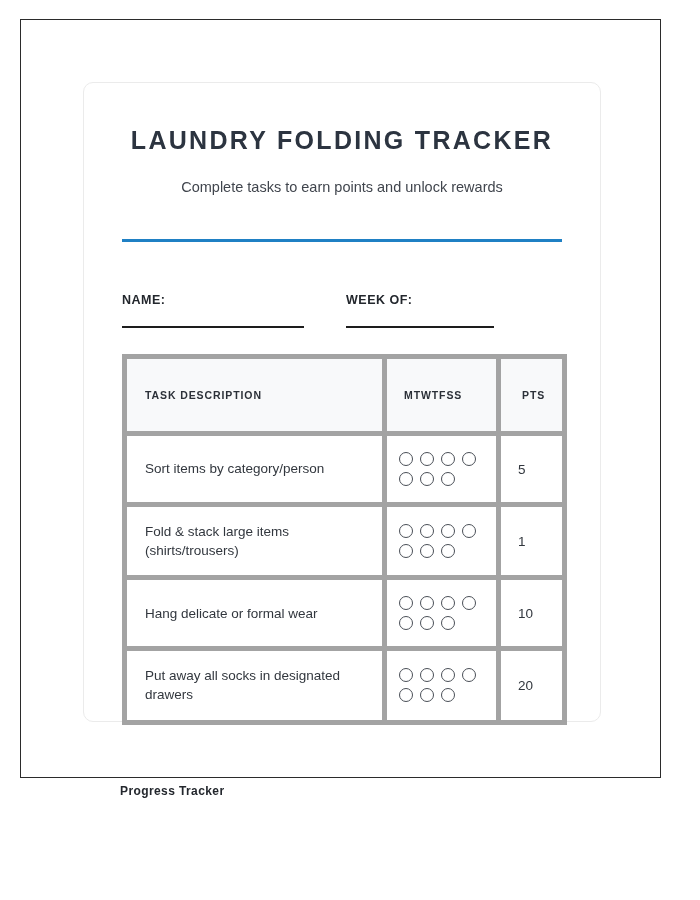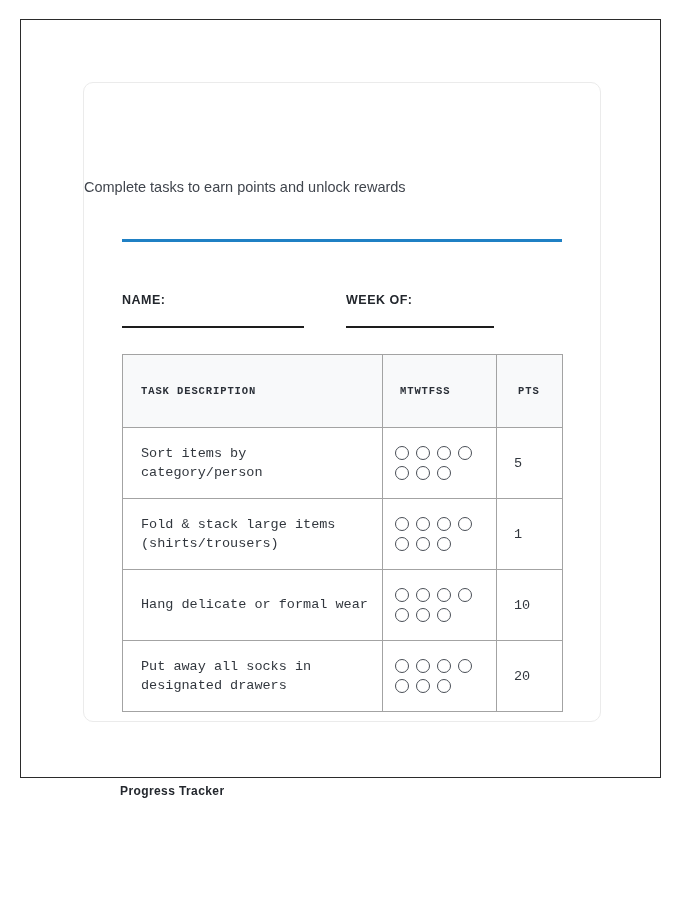--- a/index.html
+++ b/index.html
@@ -52,20 +52,21 @@
     font-weight: bold;
     letter-spacing: 2.3px;
     color: #2c3440;
     white-space: nowrap;
   }
   .sheet-subtitle {
     position: absolute;
     left: 0;
     top: 96px;
     width: 100%;
+    text-align: center;
     font-size: 14.5px;
     color: #40454d;
   }
   .accent-rule {
     position: absolute;
     left: 38px;          
     top: 156px;          
     width: 440px;        
     height: 3px;
     background: #1f80c4;
@@ -105,24 +106,23 @@
   .task-table {
     position: absolute;
     left: 38px;          
     top: 271px;          
     width: 440px;        
     border-collapse: collapse;
     table-layout: fixed;
   }
   .task-table th,
   .task-table td {
-    border: 1px solid #a3a3a3;
+    border: 5px solid #a3a3a3;
     padding: 15px;
     vertical-align: middle;
-    font-family: Liberation Mono, monospace;
   }
   .task-table thead th {
     background: #f8f9fa;
     height: 42px;
     font-size: 10.5px;
     font-weight: bold;
     letter-spacing: 0.9px;
     color: #2b3038;
     text-align: left;
   }
@@ -177,20 +177,21 @@
     color: #23272d;
   }
 </style>
 </head>
 <body>
 
 <div class="page-frame">
 
   <div class="card">
 
+    <div class="sheet-title">LAUNDRY FOLDING TRACKER</div>
 
     <div class="sheet-subtitle">Complete tasks to earn points and unlock rewards</div>
 
     <div class="accent-rule"></div>
 
     <div class="field-row">
       <div class="field field-name">
         <span class="field-label">NAME:</span>
         <span class="field-line"></span>
       </div>

